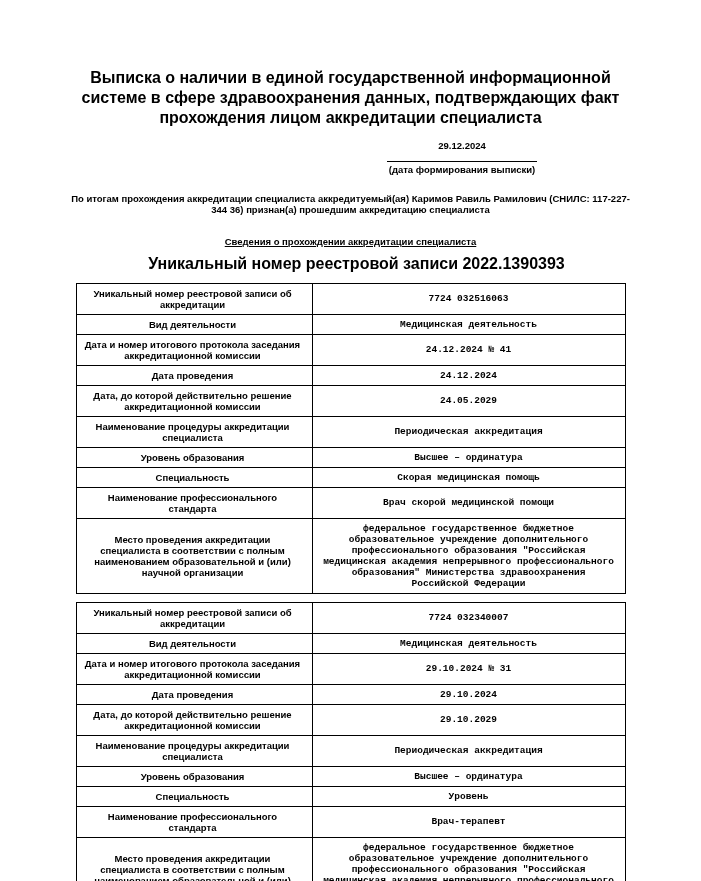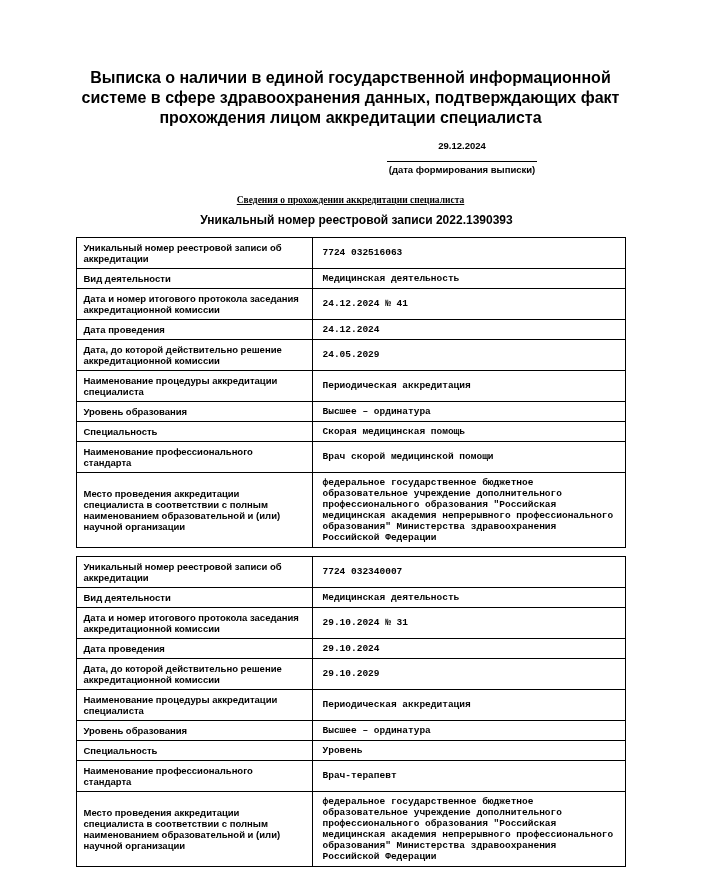--- a/index.html
+++ b/index.html
@@ -48,44 +48,44 @@
     text-align: center;
     font-size: 9.5px;
     line-height: 11.5px;
     white-space: pre-line;
   }
   .section-header {
     margin: 20px 0 0 0;
     text-align: center;
     font-size: 9.5px;
     text-decoration: underline;
-    font-family: Liberation Serif, serif;
   }
   .registry-heading {
     margin: 8px 0 0 0;
     text-align: center;
-    font-size: 12px;
+    font-size: 16px;
     padding-left: 12px;
   }
   table.acc-table {
     width: 550px;
     margin: 10px auto 0 auto;
     border-collapse: collapse;
     border: 1.5px solid #000000;
     table-layout: fixed;
   }
   table.acc-table.second {
     margin-top: 8px;
   }
   table.acc-table td {
     border: 1px solid #000000;
     font-size: 9.5px;
     line-height: 11px;
     vertical-align: middle;
     word-wrap: break-word;
+    text-align: center;
   }
   td.cell-label {
     width: 218px;
     padding: 4px 10px 4px 7px;
   }
   td.cell-value {
     padding: 4px 10px 4px 10px;
     font-family: Liberation Mono, monospace;
   }
 </style>
@@ -96,20 +96,22 @@
 
   <div class="doc-title">Выписка о наличии в единой государственной информационной
 системе в сфере здравоохранения данных, подтверждающих факт
 прохождения лицом аккредитации специалиста</div>
 
   <div class="date-block">
     <span class="date-value">29.12.2024</span>
     <span class="date-caption">(дата формирования выписки)</span>
   </div>
 
+  <div class="statement">По итогам прохождения аккредитации специалиста аккредитуемый(ая) Каримов Равиль Рамилович (СНИЛС: 117-227-
+344 36) признан(а) прошедшим аккредитацию специалиста</div>
 
   <div class="section-header">Сведения о прохождении аккредитации специалиста</div>
 
   <div class="registry-heading">Уникальный номер реестровой записи 2022.1390393</div>
 
   <table class="acc-table">
     <tbody>
       <tr>
         <td class="cell-label">Уникальный номер реестровой записи об аккредитации</td>
         <td class="cell-value">7724 032516063</td>

